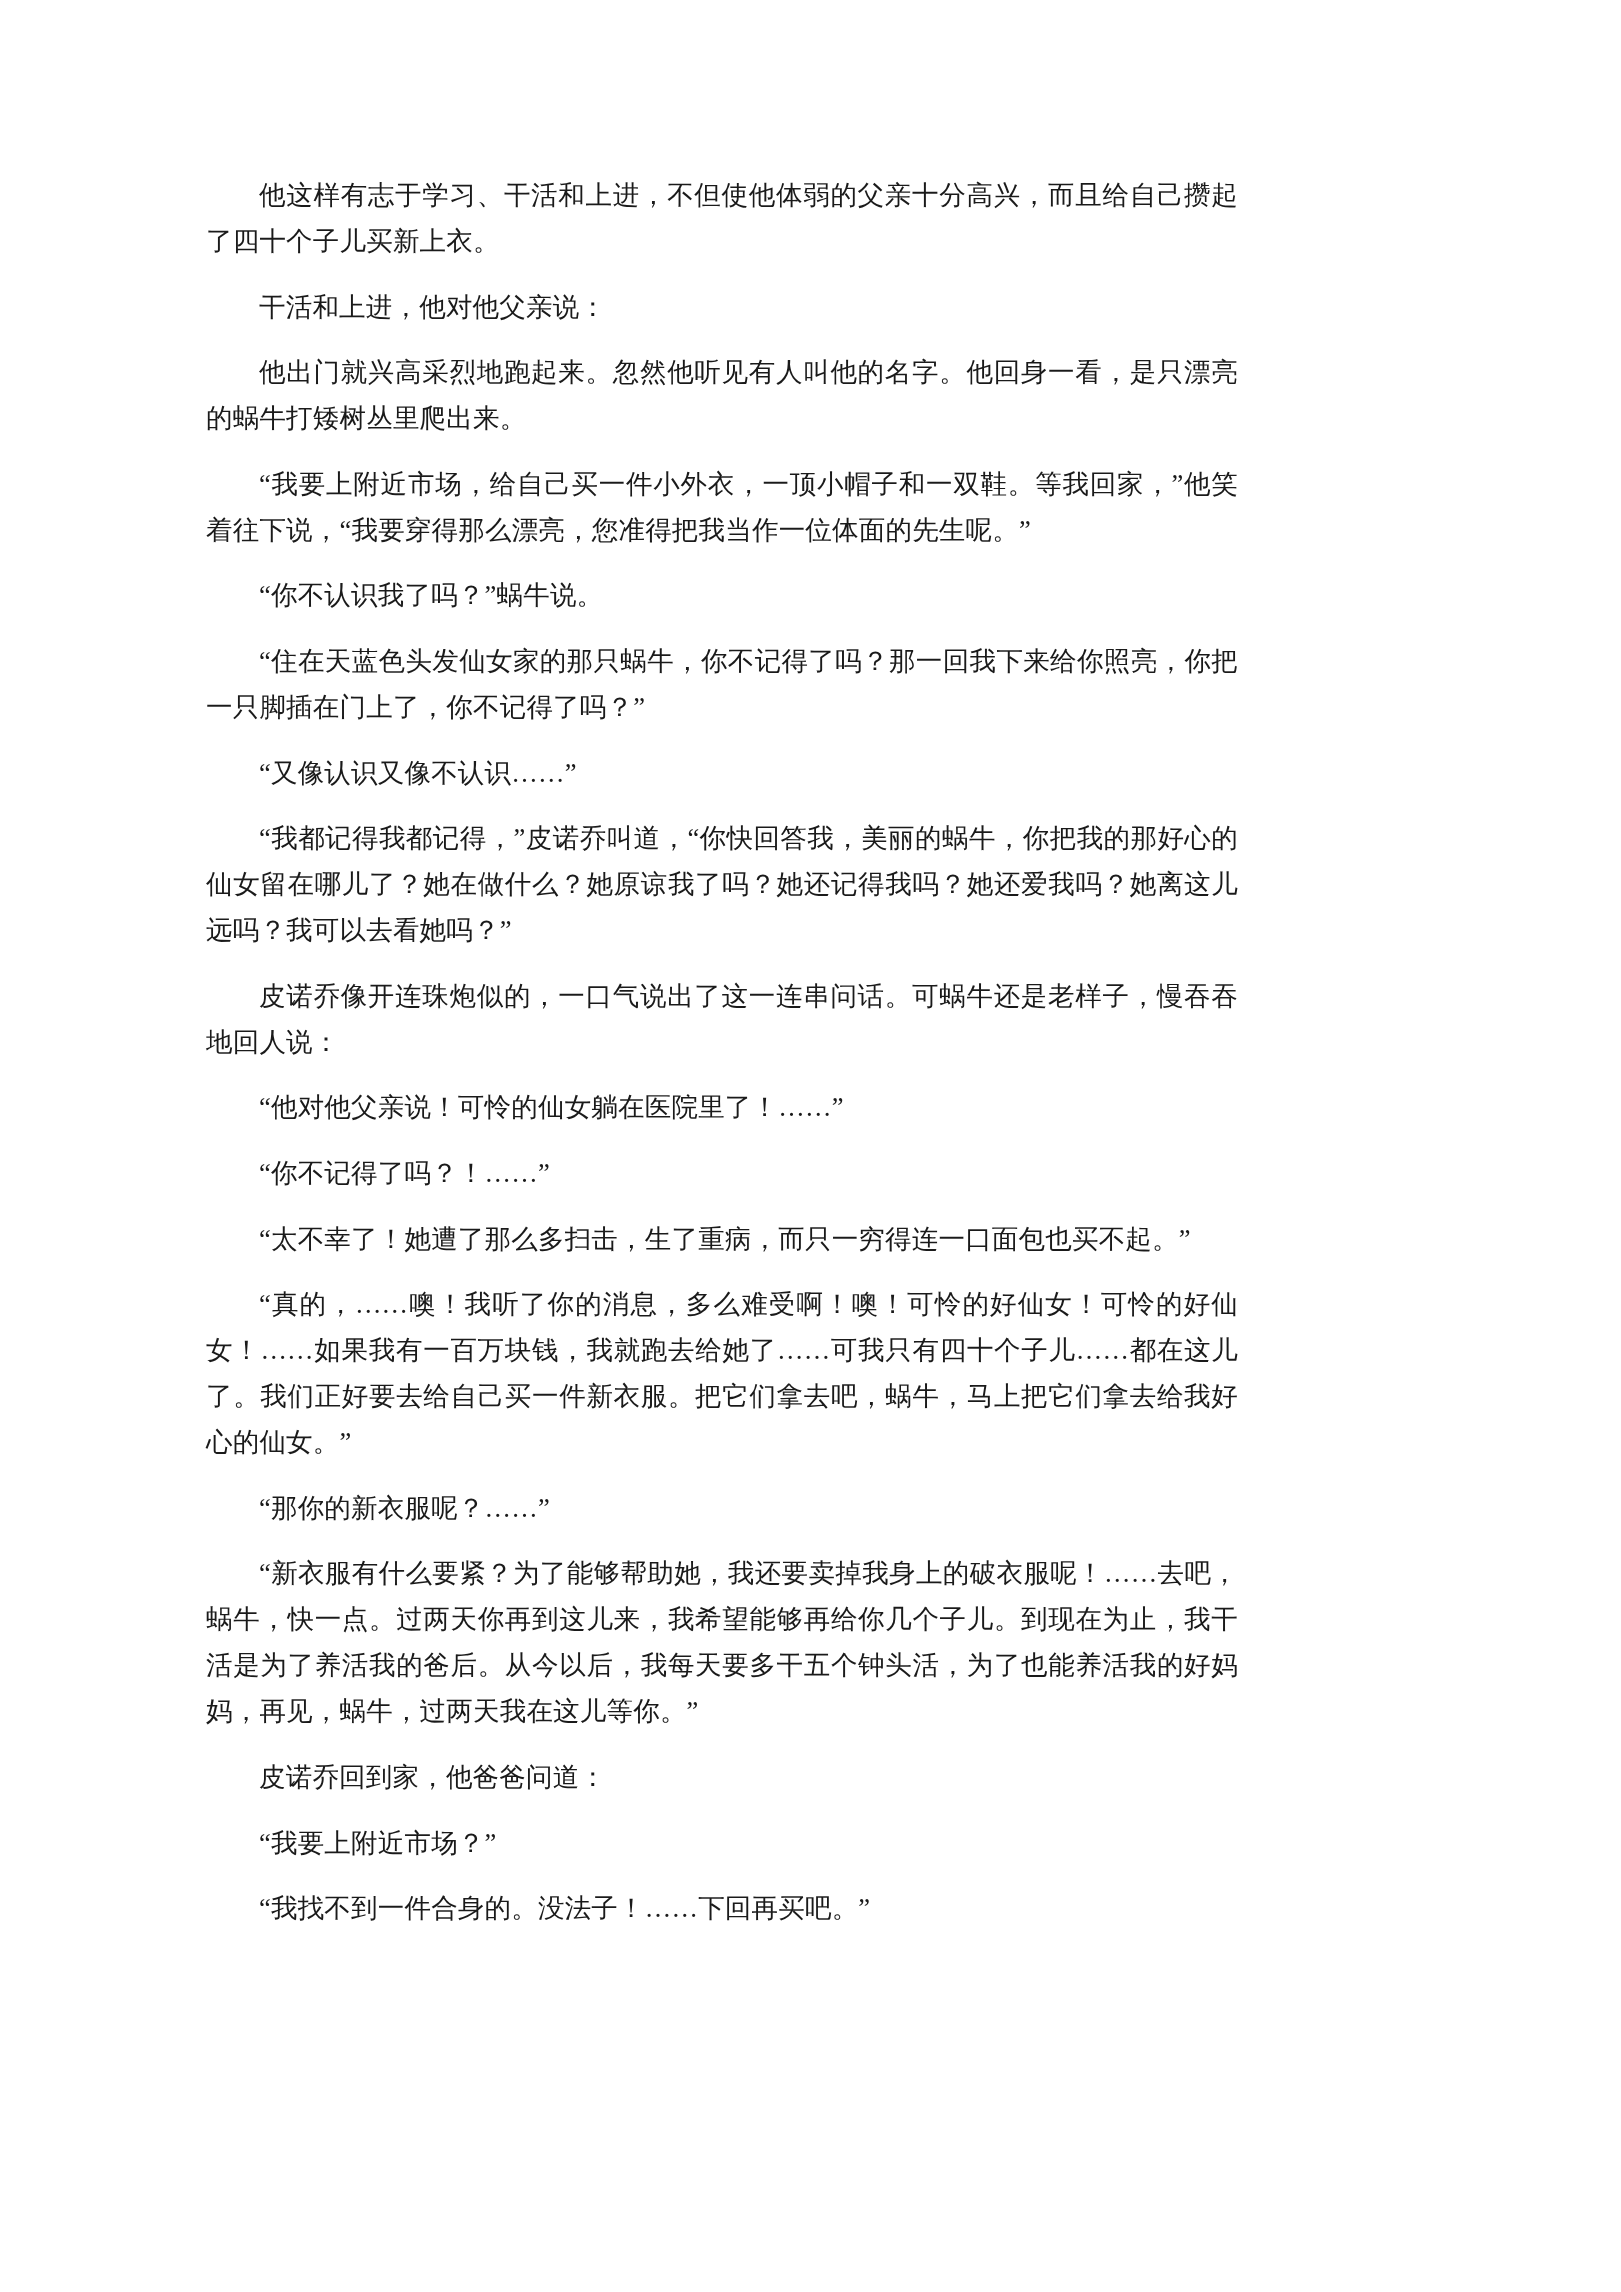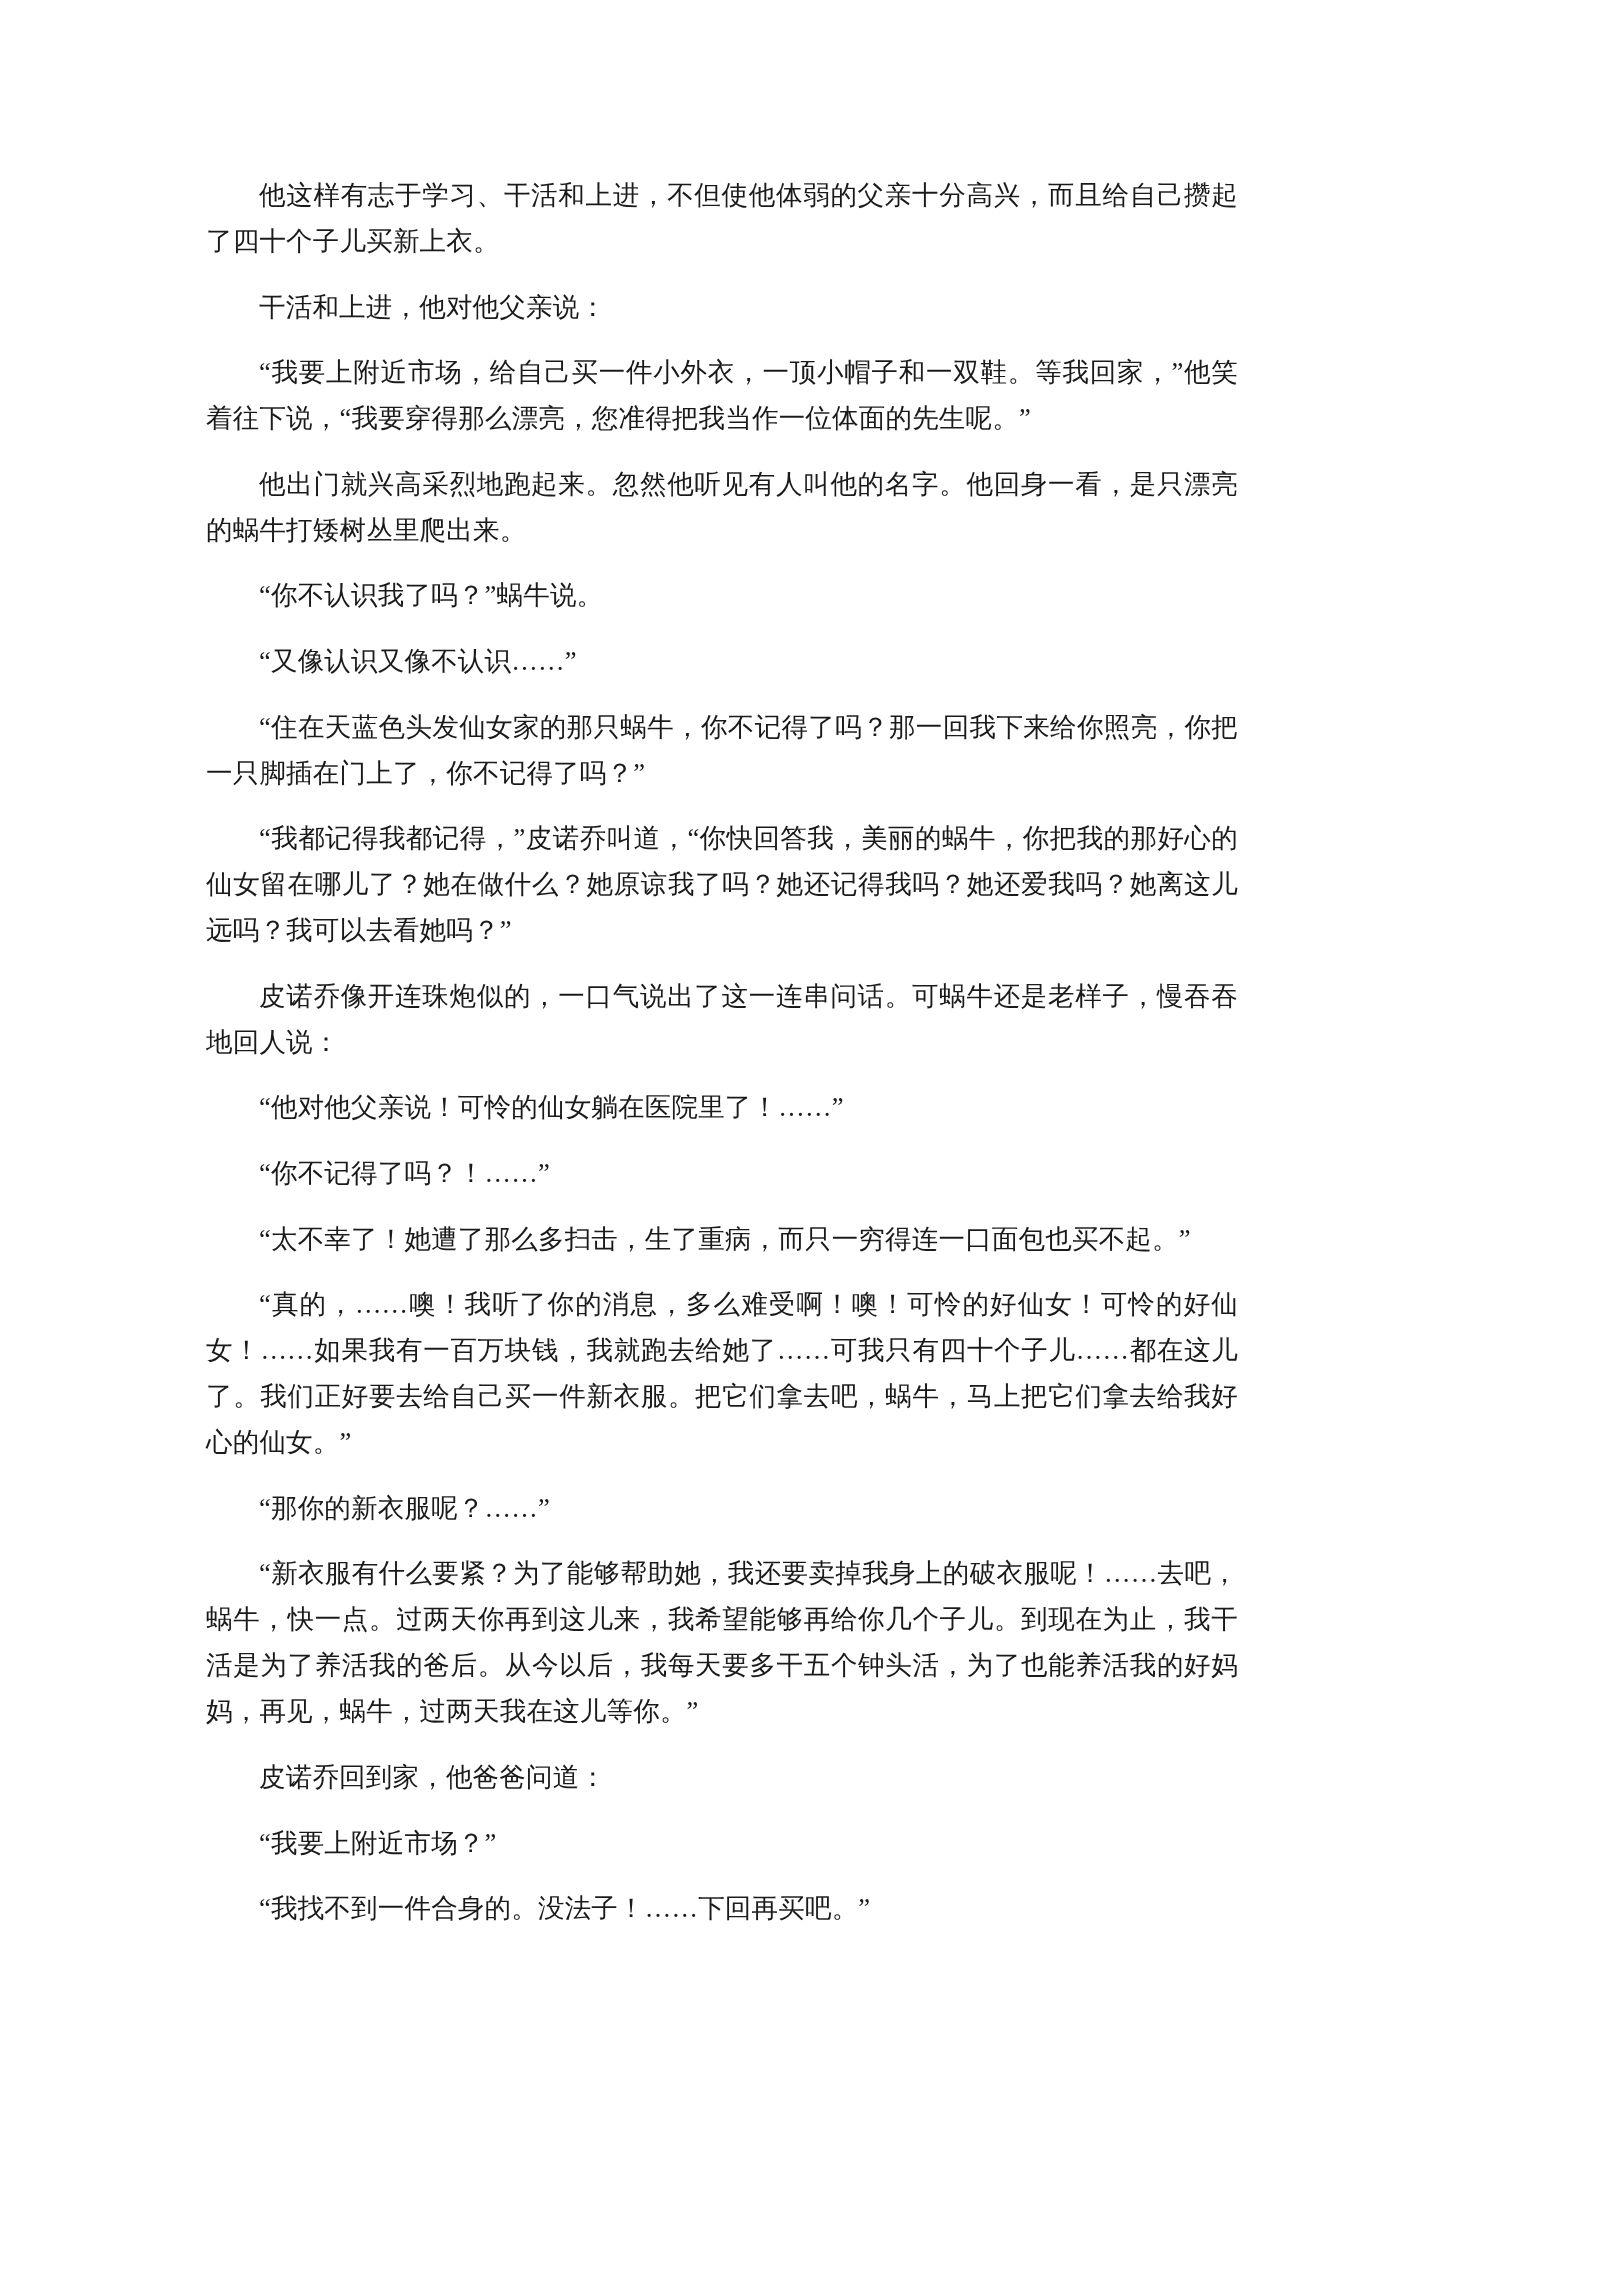--- a/index.html
+++ b/index.html
@@ -39,25 +39,25 @@
     margin-bottom: 0;
   }
 </style>
 </head>
 <body>
 
 <div class="page">
   <div class="body-text">
     <p class="para">他这样有志于学习、干活和上进，不但使他体弱的父亲十分高兴，而且给自己攒起了四十个子儿买新上衣。</p>
     <p class="para">干活和上进，他对他父亲说：</p>
+    <p class="para">他出门就兴高采烈地跑起来。忽然他听见有人叫他的名字。他回身一看，是只漂亮的蜗牛打矮树丛里爬出来。</p>
     <p class="para">“我要上附近市场，给自己买一件小外衣，一顶小帽子和一双鞋。等我回家，”他笑着往下说，“我要穿得那么漂亮，您准得把我当作一位体面的先生呢。”</p>
-    <p class="para">他出门就兴高采烈地跑起来。忽然他听见有人叫他的名字。他回身一看，是只漂亮的蜗牛打矮树丛里爬出来。</p>
     <p class="para">“你不认识我了吗？”蜗牛说。</p>
+    <p class="para">“住在天蓝色头发仙女家的那只蜗牛，你不记得了吗？那一回我下来给你照亮，你把一只脚插在门上了，你不记得了吗？”</p>
     <p class="para">“又像认识又像不认识……”</p>
-    <p class="para">“住在天蓝色头发仙女家的那只蜗牛，你不记得了吗？那一回我下来给你照亮，你把一只脚插在门上了，你不记得了吗？”</p>
     <p class="para">“我都记得我都记得，”皮诺乔叫道，“你快回答我，美丽的蜗牛，你把我的那好心的仙女留在哪儿了？她在做什么？她原谅我了吗？她还记得我吗？她还爱我吗？她离这儿远吗？我可以去看她吗？”</p>
     <p class="para">皮诺乔像开连珠炮似的，一口气说出了这一连串问话。可蜗牛还是老样子，慢吞吞地回人说：</p>
     <p class="para">“他对他父亲说！可怜的仙女躺在医院里了！……”</p>
     <p class="para">“你不记得了吗？！……”</p>
     <p class="para">“太不幸了！她遭了那么多扫击，生了重病，而只一穷得连一口面包也买不起。”</p>
     <p class="para">“真的，……噢！我听了你的消息，多么难受啊！噢！可怜的好仙女！可怜的好仙女！……如果我有一百万块钱，我就跑去给她了……可我只有四十个子儿……都在这儿了。我们正好要去给自己买一件新衣服。把它们拿去吧，蜗牛，马上把它们拿去给我好心的仙女。”</p>
     <p class="para">“那你的新衣服呢？……”</p>
     <p class="para">“新衣服有什么要紧？为了能够帮助她，我还要卖掉我身上的破衣服呢！……去吧，蜗牛，快一点。过两天你再到这儿来，我希望能够再给你几个子儿。到现在为止，我干活是为了养活我的爸后。从今以后，我每天要多干五个钟头活，为了也能养活我的好妈妈，再见，蜗牛，过两天我在这儿等你。”</p>
     <p class="para">皮诺乔回到家，他爸爸问道：</p>
     <p class="para">“我要上附近市场？”</p>

